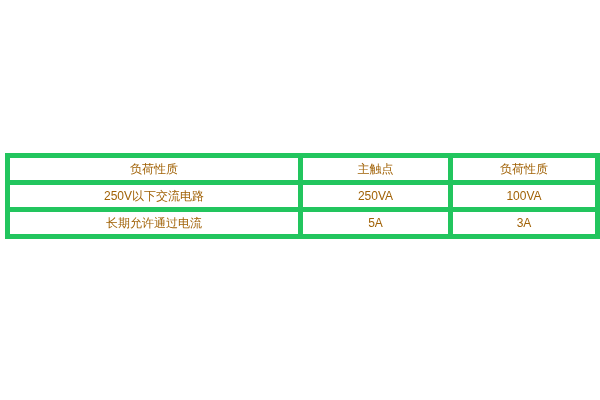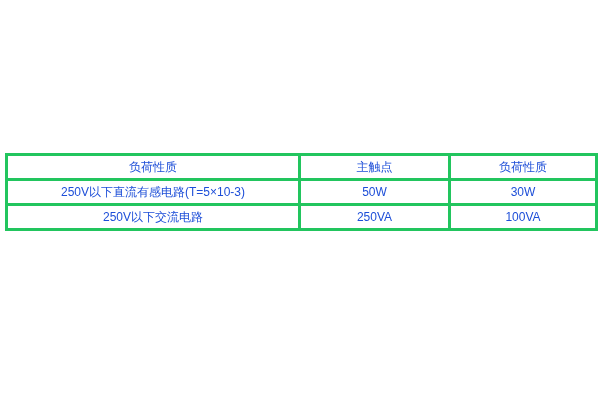--- a/index.html
+++ b/index.html
@@ -18,28 +18,28 @@
     position: absolute;
     left: 5px;
     top: 153px;
     width: 590px;
     border-collapse: collapse;
     table-layout: fixed;
     background: #ffffff;
   }
   .spec-table th,
   .spec-table td {
-    border: 3px solid #22c55e;
+    border: 5px solid #22c55e;
     height: 22px;
     padding: 0 4px;
     text-align: center;
     vertical-align: middle;
     font-size: 12px;
     font-weight: normal;
-    color: #1d4ed8;
+    color: #a16207;
     line-height: 1;
     white-space: nowrap;
     overflow: hidden;
   }
   .col-load   { width: 293px; }
   .col-main   { width: 150px; }
   .col-signal { width: 147px; }
 </style>
 </head>
 <body>
@@ -52,23 +52,23 @@
   </colgroup>
   <thead>
     <tr>
       <th>负荷性质</th>
       <th>主触点</th>
       <th>负荷性质</th>
     </tr>
   </thead>
   <tbody>
     <tr>
-      <td>250V以下直流有感电路(T=5×10-3)</td>
-      <td>50W</td>
-      <td>30W</td>
-    </tr>
-    <tr>
       <td>250V以下交流电路</td>
       <td>250VA</td>
       <td>100VA</td>
+    </tr>
+    <tr>
+      <td>长期允许通过电流</td>
+      <td>5A</td>
+      <td>3A</td>
     </tr>
   </tbody>
 </table>
 
 </body></html>

